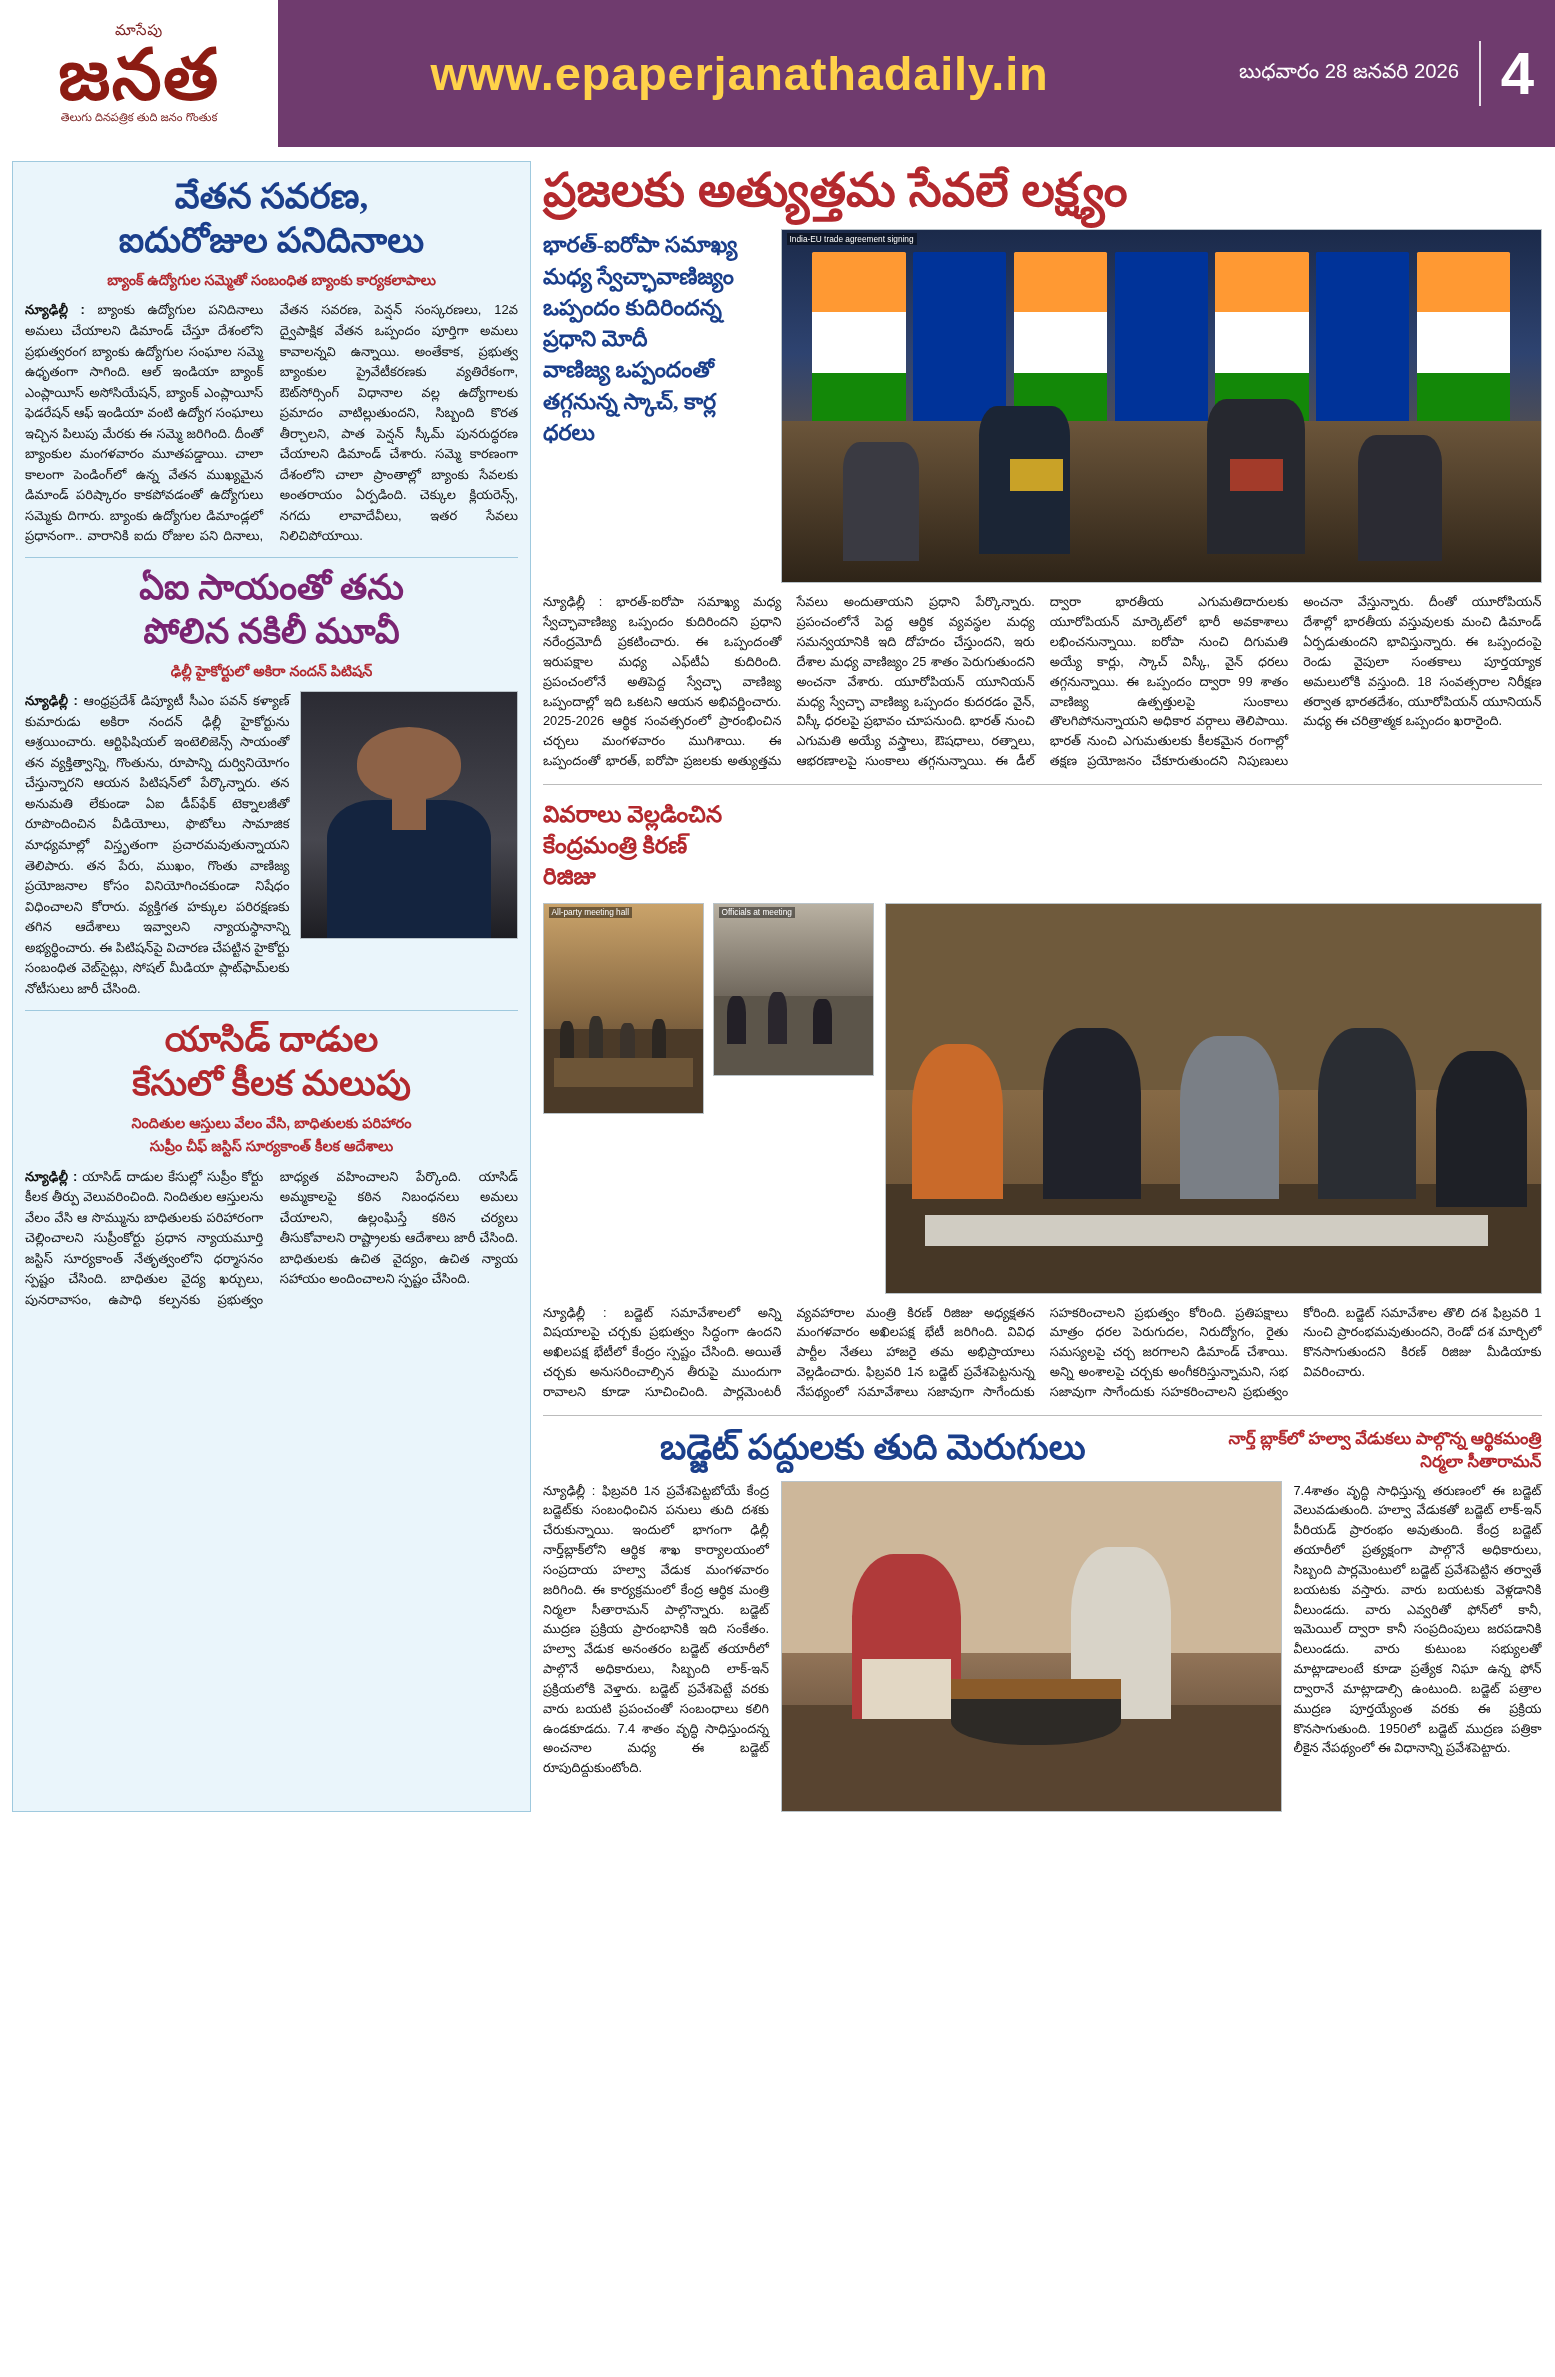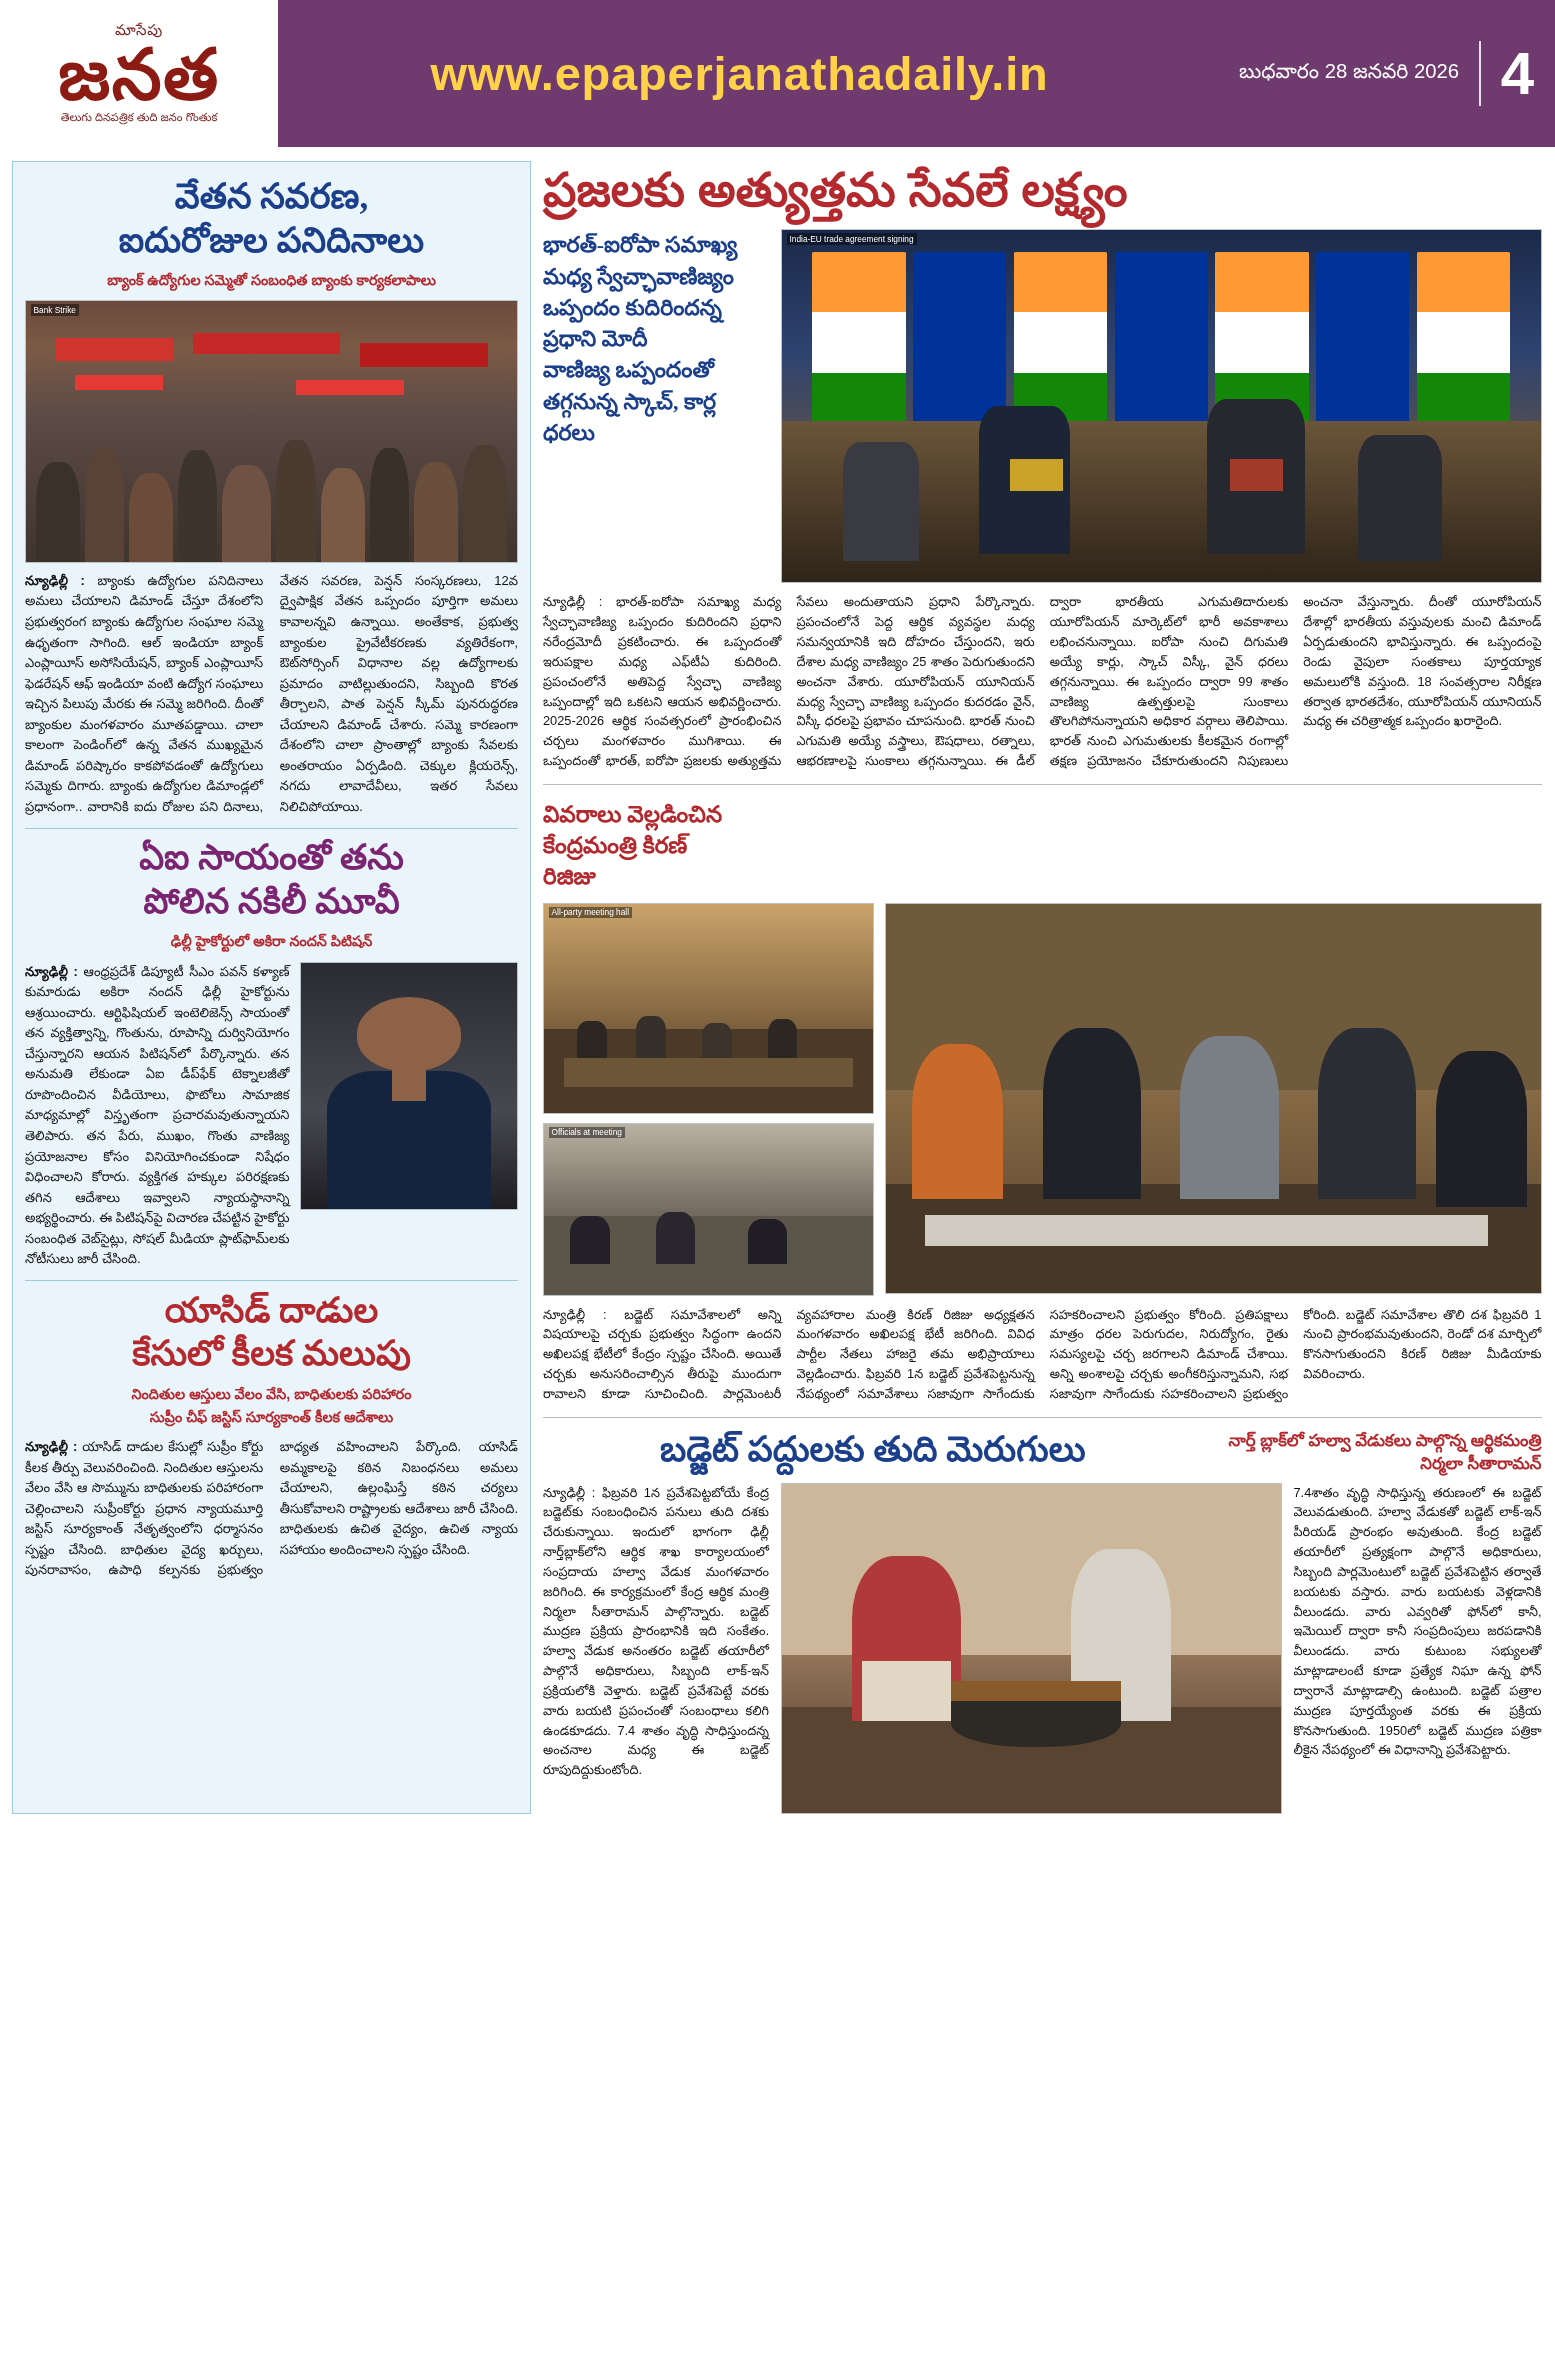--- a/index.html
+++ b/index.html
@@ -273,40 +273,20 @@
 
   <div class="content">
 
     <div class="col-left">
 
       <div>
         <div class="l-head" style="white-space:pre-line;text-align:center;">వేతన సవరణ,
 ఐదురోజుల పనిదినాలు</div>
         <div class="l-sub">బ్యాంక్ ఉద్యోగుల సమ్మెతో సంబంధిత బ్యాంకు కార్యకలాపాలు</div>
 
-        <div class="photo ph-crowd">
-          <div class="cap">Bank Strike</div>
-          <div style="position:absolute;top:14%;left:6%;width:24%;height:9%;background:#d0342c;"></div>
-          <div style="position:absolute;top:12%;left:34%;width:30%;height:8%;background:#c62828;"></div>
-          <div style="position:absolute;top:16%;left:68%;width:26%;height:9%;background:#b71c1c;"></div>
-          <div style="position:absolute;top:28%;left:10%;width:18%;height:6%;background:#e53935;"></div>
-          <div style="position:absolute;top:30%;left:55%;width:22%;height:6%;background:#e53935;"></div>
-          <div class="fig-people">
-            <span style="left:2%;width:9%;height:70%;"></span>
-            <span style="left:12%;width:8%;height:80%;background:#5a4336;"></span>
-            <span style="left:21%;width:9%;height:62%;background:#6b4c3a;"></span>
-            <span style="left:31%;width:8%;height:78%;background:#3d342c;"></span>
-            <span style="left:40%;width:10%;height:68%;background:#705244;"></span>
-            <span style="left:51%;width:8%;height:85%;background:#4a3b30;"></span>
-            <span style="left:60%;width:9%;height:66%;background:#7a5a44;"></span>
-            <span style="left:70%;width:8%;height:80%;background:#3a302a;"></span>
-            <span style="left:79%;width:9%;height:70%;background:#6a4e3c;"></span>
-            <span style="left:89%;width:9%;height:82%;background:#4b3d32;"></span>
-          </div>
-        </div>
 
         <div class="body-text two-col">
           <span class="dl">న్యూఢిల్లీ :</span>
           <span>బ్యాంకు ఉద్యోగుల పనిదినాలు అమలు చేయాలని డిమాండ్ చేస్తూ దేశంలోని ప్రభుత్వరంగ బ్యాంకు ఉద్యోగుల సంఘాల సమ్మె ఉధృతంగా సాగింది. ఆల్ ఇండియా బ్యాంక్ ఎంప్లాయీస్ అసోసియేషన్, బ్యాంక్ ఎంప్లాయీస్ ఫెడరేషన్ ఆఫ్ ఇండియా వంటి ఉద్యోగ సంఘాలు ఇచ్చిన పిలుపు మేరకు ఈ సమ్మె జరిగింది. దీంతో బ్యాంకుల మంగళవారం మూతపడ్డాయి. చాలా కాలంగా పెండింగ్‌లో ఉన్న వేతన ముఖ్యమైన డిమాండ్ పరిష్కారం కాకపోవడంతో ఉద్యోగులు సమ్మెకు దిగారు. బ్యాంకు ఉద్యోగుల డిమాండ్లలో ప్రధానంగా.. వారానికి ఐదు రోజుల పని దినాలు, వేతన సవరణ, పెన్షన్ సంస్కరణలు, 12వ ద్వైపాక్షిక వేతన ఒప్పందం పూర్తిగా అమలు కావాలన్నవి ఉన్నాయి. అంతేకాక, ప్రభుత్వ బ్యాంకుల ప్రైవేటీకరణకు వ్యతిరేకంగా, ఔట్‌సోర్సింగ్ విధానాల వల్ల ఉద్యోగాలకు ప్రమాదం వాటిల్లుతుందని, సిబ్బంది కొరత తీర్చాలని, పాత పెన్షన్ స్కీమ్ పునరుద్ధరణ చేయాలని డిమాండ్ చేశారు. సమ్మె కారణంగా దేశంలోని చాలా ప్రాంతాల్లో బ్యాంకు సేవలకు అంతరాయం ఏర్పడింది. చెక్కుల క్లియరెన్స్, నగదు లావాదేవీలు, ఇతర సేవలు నిలిచిపోయాయి.</span>
         </div>
       </div>
 
       <div class="hr-thin"></div>
 
       <div>
@@ -377,21 +357,21 @@
       </div>
 
       <div class="rule"></div>
 
       <div>
         <div class="head-with-side">
           <div class="side-h" style="white-space:pre-line;">వివరాలు వెల్లడించిన కేంద్రమంత్రి కిరణ్ రిజిజు</div>
         </div>
 
         <div class="photo-row" style="margin-top:10.5px;">
-          <div style="width:331px; display:flex; flex-direction:column; gap:9px;">
+          <div style="width:331px; display:flex; flex-direction:row; gap:9px;">
             <div class="photo ph-meet1">
               <div class="cap">All-party meeting hall</div>
               <div style="position:absolute;bottom:0;left:0;right:0;height:40%;background:#4b3a28;"></div>
               <div style="position:absolute;bottom:12%;left:6%;width:88%;height:14%;background:#6d5537;"></div>
               <div style="position:absolute;bottom:26%;left:10%;width:9%;height:18%;background:#2c2722;border-radius:35% 35% 0 0;"></div>
               <div style="position:absolute;bottom:26%;left:28%;width:9%;height:20%;background:#35302a;border-radius:35% 35% 0 0;"></div>
               <div style="position:absolute;bottom:26%;left:48%;width:9%;height:17%;background:#3b332c;border-radius:35% 35% 0 0;"></div>
               <div style="position:absolute;bottom:26%;left:68%;width:9%;height:19%;background:#2c2722;border-radius:35% 35% 0 0;"></div>
             </div>
             <div class="photo ph-meet2">

